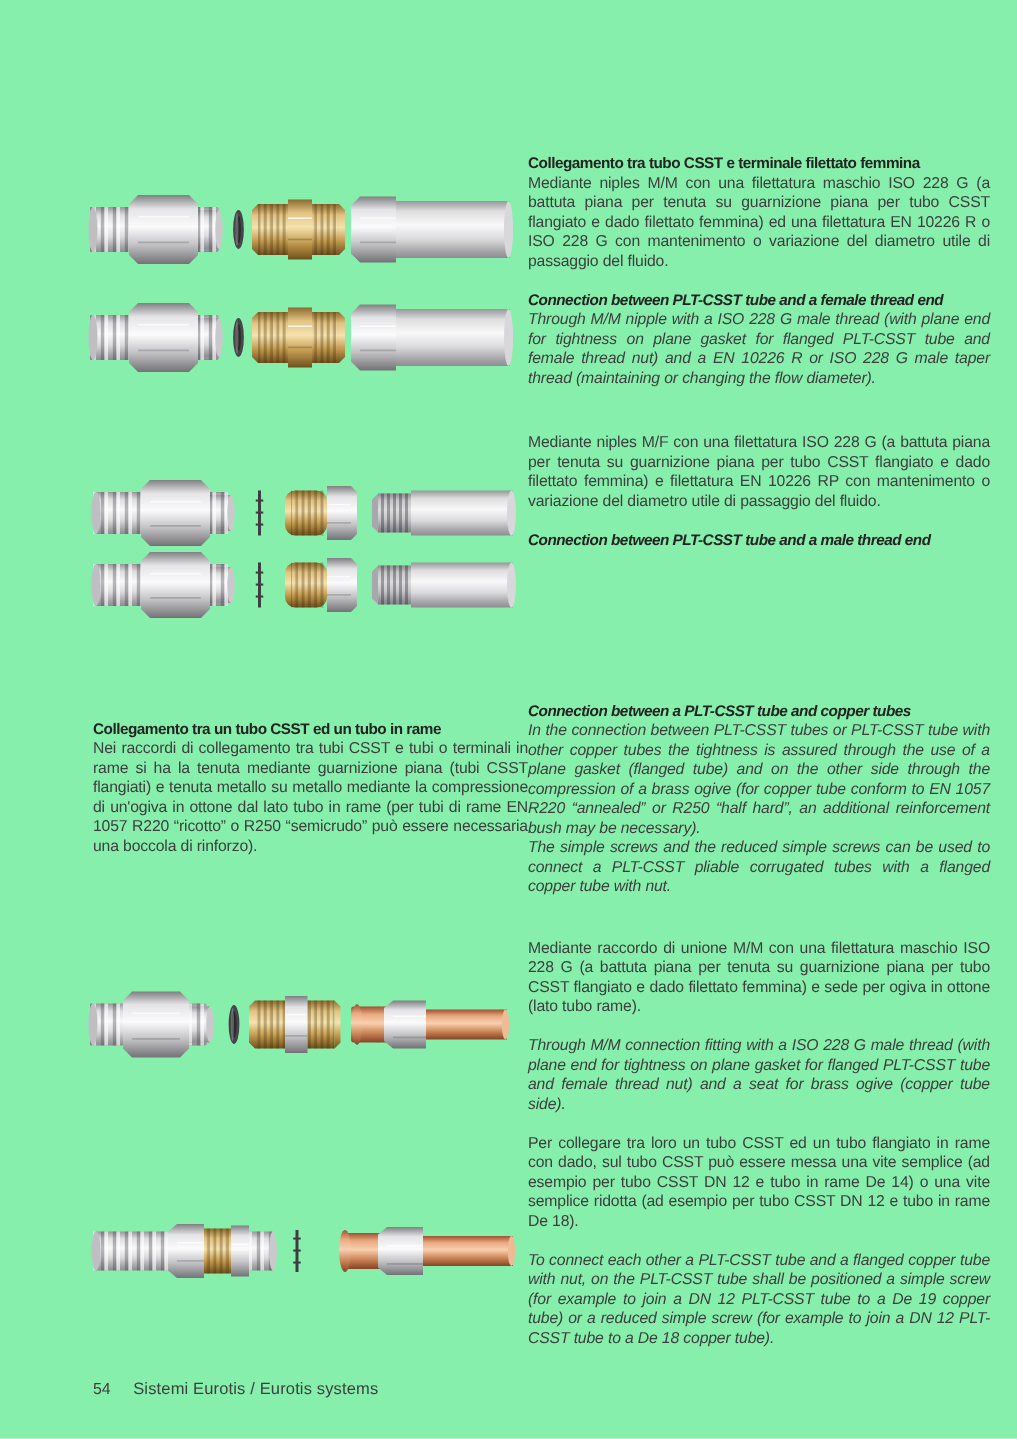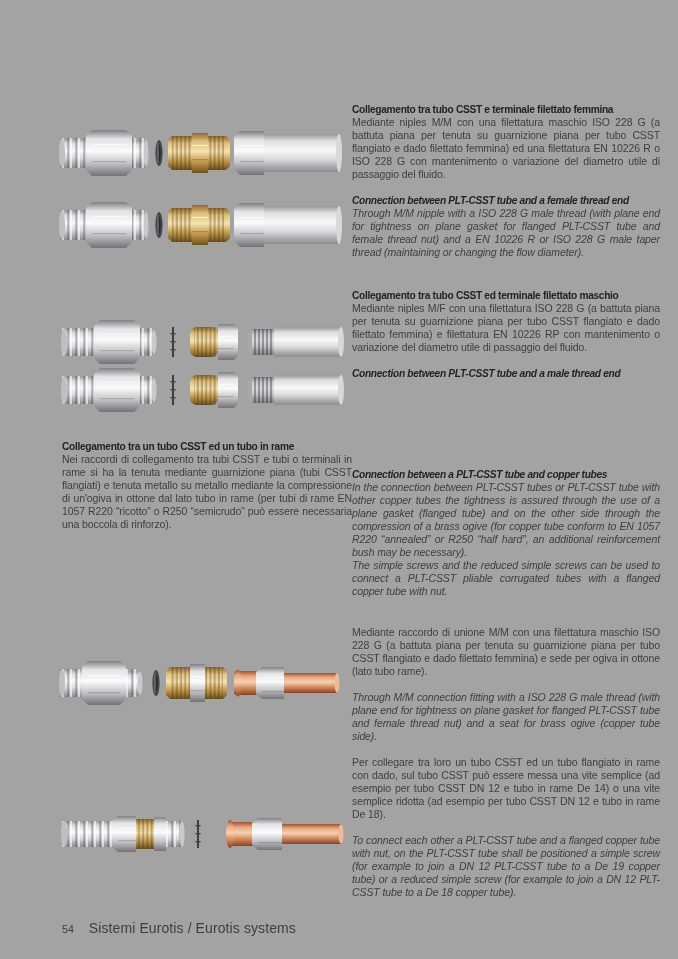--- a/index.html
+++ b/index.html
@@ -1,31 +1,31 @@
 <!DOCTYPE html>
 <html><head>
 <meta charset="utf-8">
 <style>
   html,body { margin:0; padding:0; background:#e9e9e9; }
   .page {
-    position:relative; width:678px; height:959px; background:#a3a3a3;
+    position:relative; width:678px; height:959px; background:#86efac;
     font-family:"Liberation Sans", sans-serif; color:#3e3e3d; overflow:hidden;
     margin:0 auto;
   }
   .blk { position:absolute; text-align:justify; font-size:10.5px; line-height:13px; letter-spacing:-0.1px; }
   .rcol { left:352px; width:308px; }
   .lcol { left:62px; width:290px; }
   .title { font-weight:700; color:#232322; font-size:10.2px; letter-spacing:-0.32px; white-space:nowrap; }
   .en { font-style:italic; margin-top:13px; }
   .title-en { font-weight:700; font-style:italic; color:#232322; font-size:10.2px; letter-spacing:-0.32px; white-space:nowrap; }
   p { margin:0; }
   .fig { position:absolute; }
   .footer { position:absolute; left:62px; top:920px; display:flex; gap:15px; align-items:baseline; color:#3e3e3d; }
   .pnum { font-size:10.6px; letter-spacing:0;text-align:right; }
-  .flabel { font-size:14px; letter-spacing:0.1px; }
+  .flabel { font-size:11px; letter-spacing:0.1px; }
 </style>
 </head>
 <body>
 
 <div class="page">
 
   <svg width="0" height="0" style="position:absolute" aria-hidden="true">
     <defs>
       <linearGradient id="gChrome" x1="0" y1="0" x2="0" y2="1">
         <stop offset="0" stop-color="#97979b"></stop>
@@ -304,28 +304,27 @@
   <div class="blk rcol" style="top:103px">
     <div class="title">Collegamento tra tubo CSST e terminale filettato femmina</div>
     <p>Mediante niples M/M con una filettatura maschio ISO 228 G (a battuta piana per tenuta su guarnizione piana per tubo CSST flangiato e dado filettato femmina) ed una filettatura EN 10226 R o ISO 228 G con mantenimento o variazione del diametro utile di passaggio del fluido.</p>
     <div class="en">
       <div class="title-en">Connection between PLT-CSST tube and a female thread end</div>
       <p>Through M/M nipple with a ISO 228 G male thread (with plane end for tightness on plane gasket for flanged PLT-CSST tube and female thread nut) and a EN 10226 R or ISO 228 G male taper thread (maintaining or changing the flow diameter).</p>
     </div>
   </div>
 
   <div class="blk rcol" style="top:289px">
-    <div class="title">Collegamento tra tubo CSST ed terminale filettato maschio</div>
     <p>Mediante niples M/F con una filettatura ISO 228 G (a battuta piana per tenuta su guarnizione piana per tubo CSST flangiato e dado filettato femmina) e filettatura EN 10226 RP con mantenimento o variazione del diametro utile di passaggio del fluido.</p>
     <div class="en">
       <div class="title-en">Connection between PLT-CSST tube and a male thread end</div>
     </div>
   </div>
 
-  <div class="blk lcol" style="top:440px">
+  <div class="blk lcol" style="top:480px">
     <div class="title">Collegamento tra un tubo CSST ed un tubo in rame</div>
     <p>Nei raccordi di collegamento tra tubi CSST e tubi o terminali in rame si ha la tenuta mediante guarnizione piana (tubi CSST flangiati) e tenuta metallo su metallo mediante la compressione di un'ogiva in ottone dal lato tubo in rame (per tubi di rame EN 1057 R220 “ricotto” o R250 “semicrudo” può essere necessaria una boccola di rinforzo).</p>
   </div>
 
   <div class="blk rcol" style="top:468px">
     <div class="en" style="margin-top:0">
       <div class="title-en">Connection between a PLT-CSST tube and copper tubes</div>
       <p>In the connection between PLT-CSST tubes or PLT-CSST tube with other copper tubes the tightness is assured through the use of a plane gasket (flanged tube) and on the other side through the compression of a brass ogive (for copper tube conform to EN 1057 R220 “annealed” or R250 “half hard”, an additional reinforcement bush may be necessary).</p>
       <p>The simple screws and the reduced simple screws can be used to connect a PLT-CSST pliable corrugated tubes with a flanged copper tube with nut.</p>
     </div>

